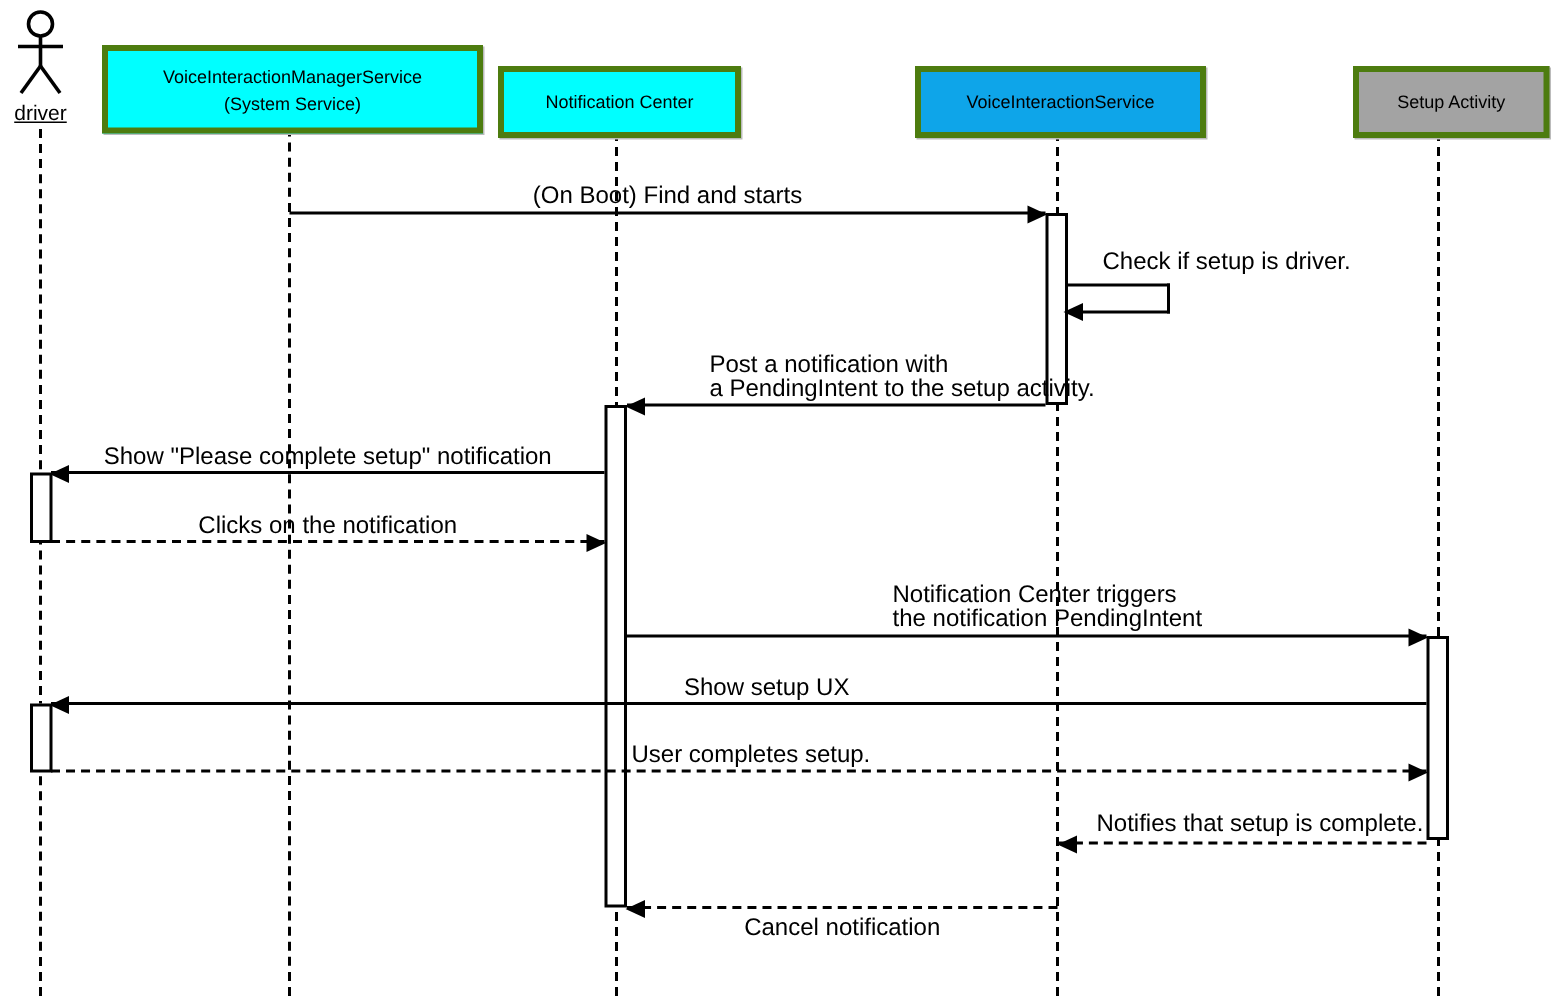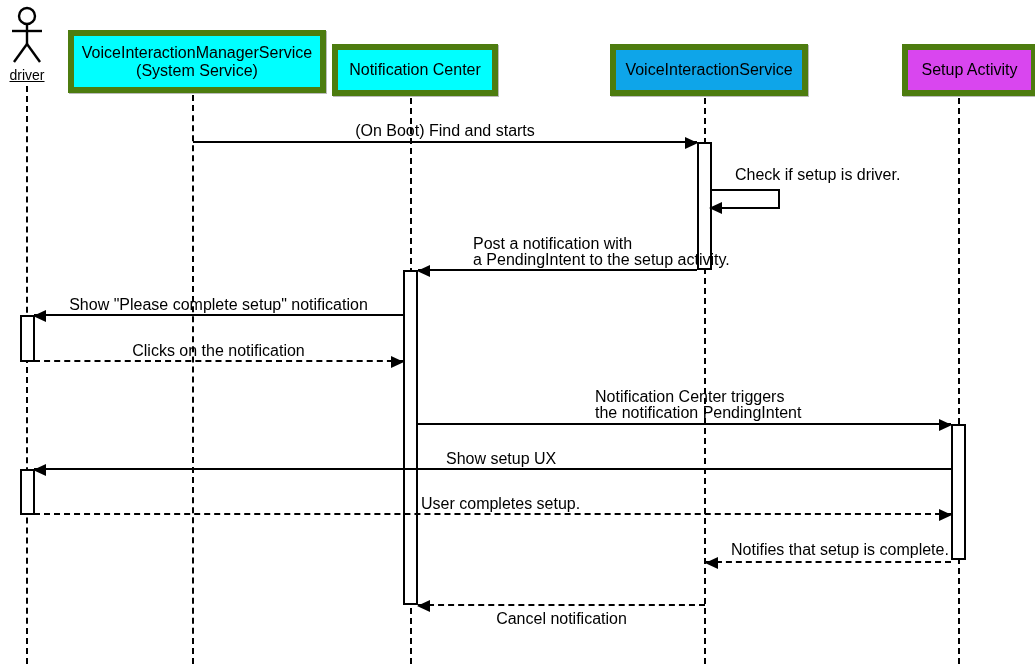--- a/index.html
+++ b/index.html
@@ -9,23 +9,23 @@
     background:#ffffff;
     font-family:"Liberation Sans", sans-serif;
     color:#000;
     overflow:hidden;
   }
   
   .lifeline{position:absolute;width:0;border-left:2px dashed #000;}
   
   .pbox{
     position:absolute;
-    border:6px solid #4d7c0f;
+    border:4px solid #4d7c0f;
     display:flex;flex-direction:column;align-items:center;justify-content:center;
-    font-size:16px;line-height:18px;text-align:center;
+    font-size:12px;line-height:18px;text-align:center;
     box-shadow:1px 1px 0 #bbb;
     z-index:6;
   }
   
   .act{position:absolute;width:11px;background:#fff;border:2px solid #000;z-index:3;}
   
   .msg{position:absolute;height:0;z-index:4;}
   .msg.solid{border-top:2px solid #000;}
   .msg.dashed{border-top:2px dashed #000;}
   .ah{position:absolute;width:0;height:0;border-style:solid;}
@@ -93,21 +93,21 @@
     <span class="ah right"></span>
   </div>
   <div class="mlabel" style="left:595px;top:389px;">
     <div>Notification Center triggers</div>
     <div>the notification PendingIntent</div>
   </div>
 
   <div class="msg solid" style="left:34px;top:468px;width:917px;">
     <span class="ah left"></span>
   </div>
-  <div class="mlabel" style="left:446px;top:451px;">Show setup UX</div>
+  <div class="mlabel" style="left:456px;top:451px;">Show setup UX</div>
 
   <div class="msg dashed" style="left:34px;top:513px;width:917px;">
     <span class="ah right"></span>
   </div>
   <div class="mlabel" style="left:421px;top:496px;">User completes setup.</div>
 
   <div class="msg dashed" style="left:706px;top:561px;width:245px;">
     <span class="ah left"></span>
   </div>
   <div class="mlabel" style="left:731px;top:542px;">Notifies that setup is complete.</div>
@@ -120,21 +120,21 @@
   <div class="pbox box-cyan" style="left: 68px; top: 30px; width: 246px; height: 51px; background: rgb(0, 255, 255);">
     <div>VoiceInteractionManagerService</div>
     <div>(System Service)</div>
   </div>
   <div class="pbox box-cyan" style="left: 332px; top: 44px; width: 154px; height: 40px; background: rgb(0, 255, 255);">
     <div>Notification Center</div>
   </div>
   <div class="pbox box-green" style="left: 610px; top: 44px; width: 186px; height: 40px; background: #0ea5e9;">
     <div>VoiceInteractionService</div>
   </div>
-  <div class="pbox box-green" style="left: 902px; top: 44px; width: 123px; height: 40px; background: #d946ef;">
+  <div class="pbox box-green" style="left: 902px; top: 44px; width: 123px; height: 40px; background: #a3a3a3;">
     <div>Setup Activity</div>
   </div>
 
   <svg class="actor-figure" style="left:7px;top:6px;" width="40" height="58" viewBox="0 0 40 58">
     <circle cx="20" cy="10" r="8" fill="none" stroke="#000" stroke-width="2.4"></circle>
     <line x1="20" y1="18" x2="20" y2="38" stroke="#000" stroke-width="2.4"></line>
     <line x1="5" y1="25" x2="35" y2="25" stroke="#000" stroke-width="2.4"></line>
     <line x1="20" y1="38" x2="7" y2="56" stroke="#000" stroke-width="2.4"></line>
     <line x1="20" y1="38" x2="33" y2="56" stroke="#000" stroke-width="2.4"></line>
   </svg>

